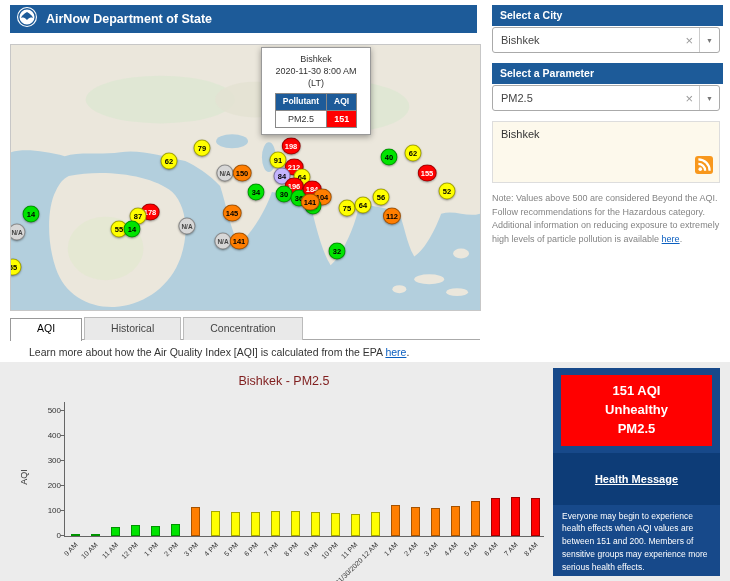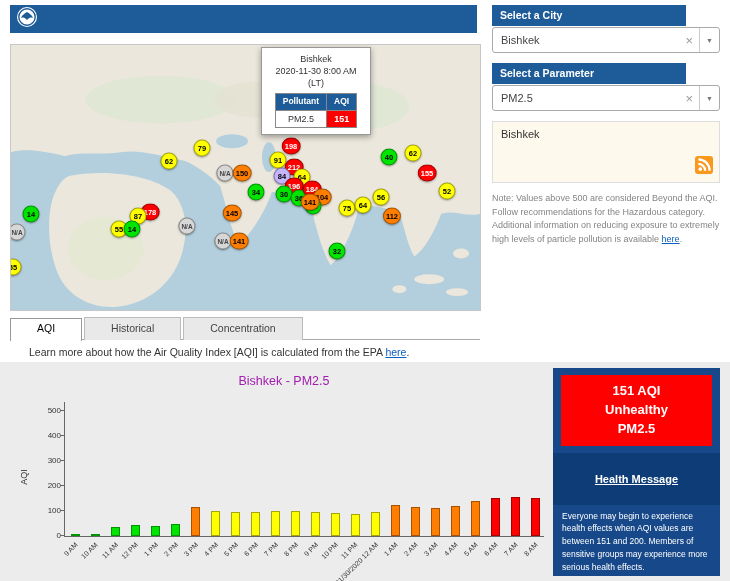--- a/index.html
+++ b/index.html
@@ -25,21 +25,21 @@
 
   .popup { position:absolute; left:250px; top:2px; width:110px; background:#fff; border:1px solid #999;
     box-shadow:0 2px 6px rgba(0,0,0,.35); z-index:5; padding:5px 4px 6px; text-align:center;
     font-size:9px; color:#333; line-height:1.35; }
   .popup table { margin:4px auto 0; border-collapse:collapse; }
   .popup th { background:#1d5b99; color:#fff; font-size:8.5px; font-weight:bold; padding:2px 7px; border:1px solid #888; }
   .popup td { font-size:9px; padding:2px 7px; border:1px solid #888; background:#fff; }
   .popup td.aqi-red { background:#ff0000; color:#fff; font-weight:bold; }
 
   
-  .side-head { position:absolute; left:492px; width:194px; height:21px; background:#1d5b99; color:#fff;
+  .side-head { position:absolute; left:492px; width:231px; height:21px; background:#1d5b99; color:#fff;
     font-size:10.5px; font-weight:bold; padding:4px 8px; }
   .sel { position:absolute; left:492px; width:228px; height:26px; background:#fff; border:1px solid #aaa;
     border-radius:3px; display:flex; align-items:center; font-size:11px; color:#444; cursor:pointer; }
   .sel .val { flex:1; padding-left:8px; }
   .sel .clear { color:#999; font-size:13px; padding:0 6px; cursor:pointer; }
   .sel .arrow { width:20px; align-self:stretch; border-left:1px solid #ccc; display:flex; align-items:center;
     justify-content:center; font-size:7px; color:#777; }
   .rss-box { position:absolute; left:492px; top:121px; width:228px; height:62px; background:#fdf9ec;
     border:1px solid #ddd; padding:6px 8px; font-size:11px; color:#333; }
   .rss-icon { position:absolute; right:6px; bottom:6px; cursor:pointer; }
@@ -48,21 +48,21 @@
 
   
   .tabbar { position:absolute; left:10px; top:317px; width:470px; height:23px; border-bottom:1px solid #aaa; display:flex; }
   .tab { height:23px; padding:4px 26px; font-size:10.5px; color:#444; background:#e9e9e9;
     border:1px solid #bbb; border-bottom:none; margin-right:2px; cursor:pointer; }
   .tab.active { background:#fff; color:#000; position:relative; top:1px; padding-top:3px; border-color:#999; }
   .learn-more { position:absolute; left:29px; top:346px; font-size:10.5px; color:#333; }
 
   
   .chart { position:absolute; left:14px; top:372px; width:540px; height:208px; }
-  .chart .ctitle { text-align:center; font-size:12.5px; color:#a21caf; padding-top:2px; }
+  .chart .ctitle { text-align:center; font-size:12.5px; color:#7f1d1d; padding-top:2px; }
   .chart .ylabel { position:absolute; left:2px; top:100px; font-size:9px; color:#333; transform:rotate(-90deg); }
   .plot { position:absolute; left:50px; top:30px; width:480px; height:135px;
     border-left:1px solid #666; border-bottom:1px solid #666; }
   .ytick { position:absolute; left:-32px; width:28px; text-align:right; font-size:8px; color:#333; }
   .ytickmark { position:absolute; left:-5px; width:5px; height:1px; background:#666; }
   .bar { position:absolute; bottom:0; width:9px; border:1px solid rgba(0,0,0,.35); }
   .xlabel { position:absolute; top:139px; font-size:7px; color:#333; white-space:nowrap;
     transform:rotate(-45deg); transform-origin:top right; }
 
   
@@ -83,20 +83,21 @@
   <div class="bottom-strip"></div>
 
   <div class="app-header">
     <span>
       <svg width="22" height="22" viewBox="0 0 22 22">
         <circle cx="11" cy="11" r="10" fill="#fff"></circle>
         <circle cx="11" cy="11" r="8.2" fill="none" stroke="#1d5b99" stroke-width="1.4"></circle>
         <path d="M11 6 C8 8 6 9 5 12 C8 11 9 12 11 14 C13 12 14 11 17 12 C16 9 14 8 11 6 Z" fill="#1d5b99"></path>
       </svg>
     </span>
+    <span class="title">AirNow Department of State</span>
   </div>
 
   <div class="map">
     <svg class="land" viewBox="0 0 471 267" preserveAspectRatio="none">
       <rect width="471" height="267" fill="#b3cfdd"></rect>
       <path fill="#ebe7dc" d="M0,0 H471 V170 C458,174 446,166 432,170 C426,186 416,206 405,213 C397,200 395,180 389,168 C375,164 362,162 350,160 C346,182 333,211 321,222 C310,204 305,175 298,152 C286,149 272,150 262,148 C256,166 241,191 229,201 C220,185 216,160 210,142 C198,130 186,122 175,117 C152,112 130,105 110,108 C88,111 68,107 54,112 C34,107 14,104 0,108 Z"></path>
       <path fill="#ebe7dc" d="M58,132 C92,125 140,130 162,148 C178,164 179,195 168,220 C157,246 130,263 104,264 C78,265 54,252 45,225 C36,199 36,164 45,147 C49,139 52,135 58,132 Z"></path>
       <ellipse cx="150" cy="55" rx="75" ry="24" fill="#dde7d2" opacity="0.8"></ellipse>
       <ellipse cx="330" cy="62" rx="70" ry="26" fill="#dde7d2" opacity="0.8"></ellipse>
       <ellipse cx="95" cy="205" rx="38" ry="32" fill="#e2e8cf" opacity="0.7"></ellipse>

